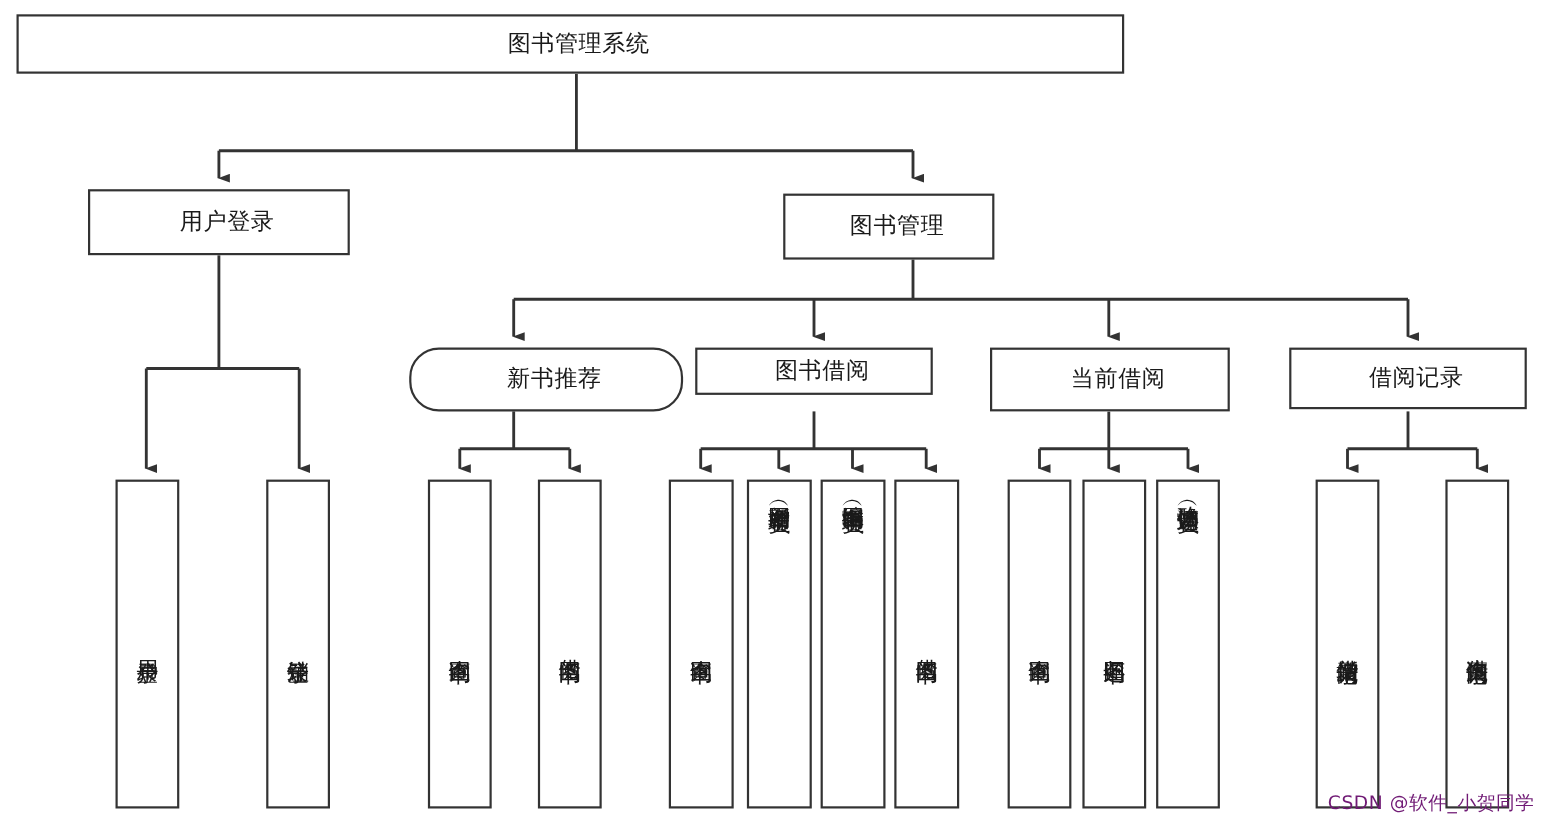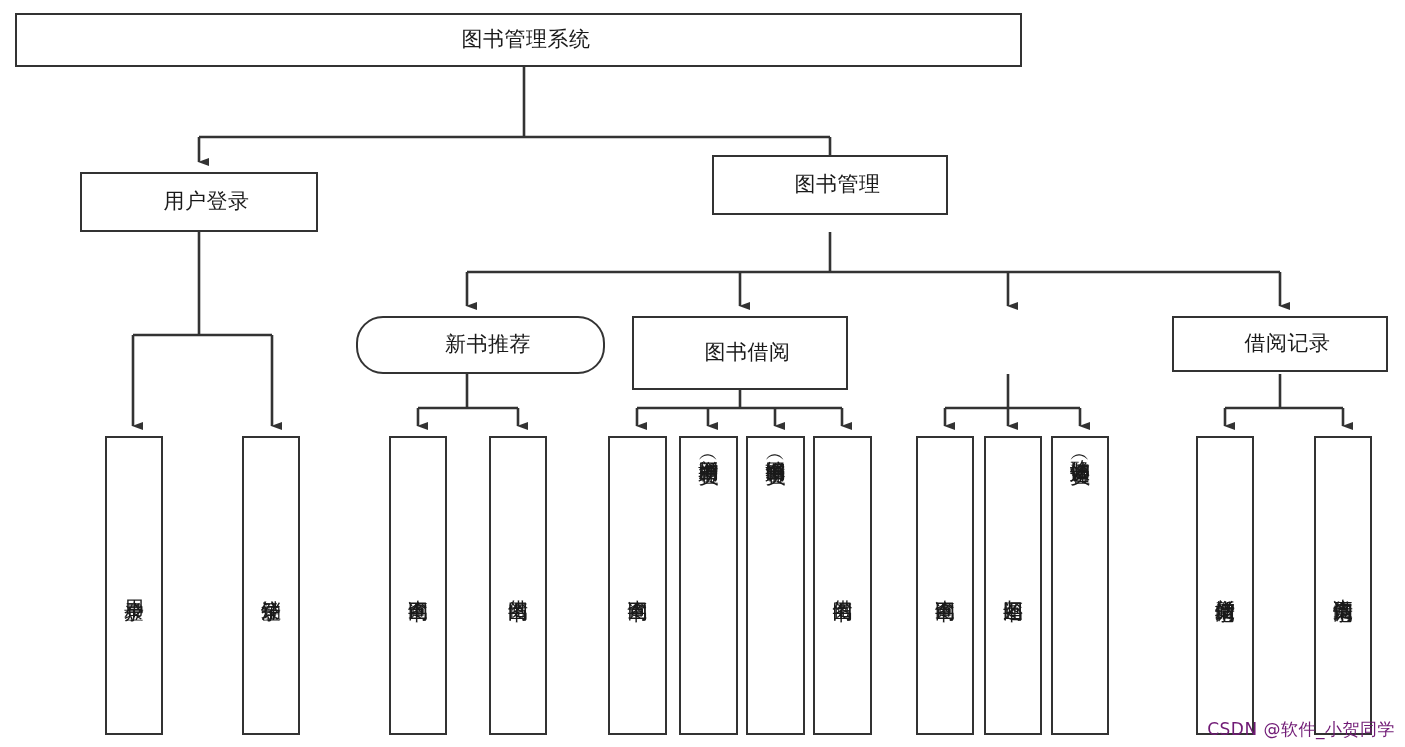--- a/index.html
+++ b/index.html
@@ -129,29 +129,32 @@
     </g>
   </svg>
 
   <div class="node" style="left:15px; top:13px; width:1007px; height:54px;">
     <span class="node-label">图书管理系统</span>
   </div>
 
   <div class="node" style="left:80px; top:172px; width:238px; height:60px;">
     <span class="node-label">用户登录</span>
   </div>
-  <div class="node" style="left:712px; top:155px; width:236px; height:60px;">
+  <div class="node" style="left:712px; top:176px; width:192px; height:60px;">
     <span class="node-label">图书管理</span>
   </div>
 
-  <div class="node" style="left:356px; top:316px; width:249px; height:58px;border-radius:27px;">
+  <div class="node" style="left:372px; top:316px; width:249px; height:58px;border-radius:27px;">
     <span class="node-label">新书推荐</span>
   </div>
-  <div class="node" style="left:632px; top:316px; width:216px; height:74px;">
+  <div class="node" style="left:632px; top:316px; width:216px; height:43px;">
     <span class="node-label">图书借阅</span>
+  </div>
+  <div class="node" style="left:900px; top:316px; width:218px; height:58px;">
+    <span class="node-label">当前借阅</span>
   </div>
   <div class="node" style="left:1172px; top:316px; width:216px; height:56px;">
     <span class="node-label">借阅记录</span>
   </div>
 
   <div class="leaf center-text" style="left:105px; top:436px; width:58px; height:299px;">
     <span class="leaf-label">用户登录</span>
   </div>
   <div class="leaf center-text" style="left:242px; top:436px; width:58px; height:299px;">
     <span class="leaf-label">注销登录</span>

